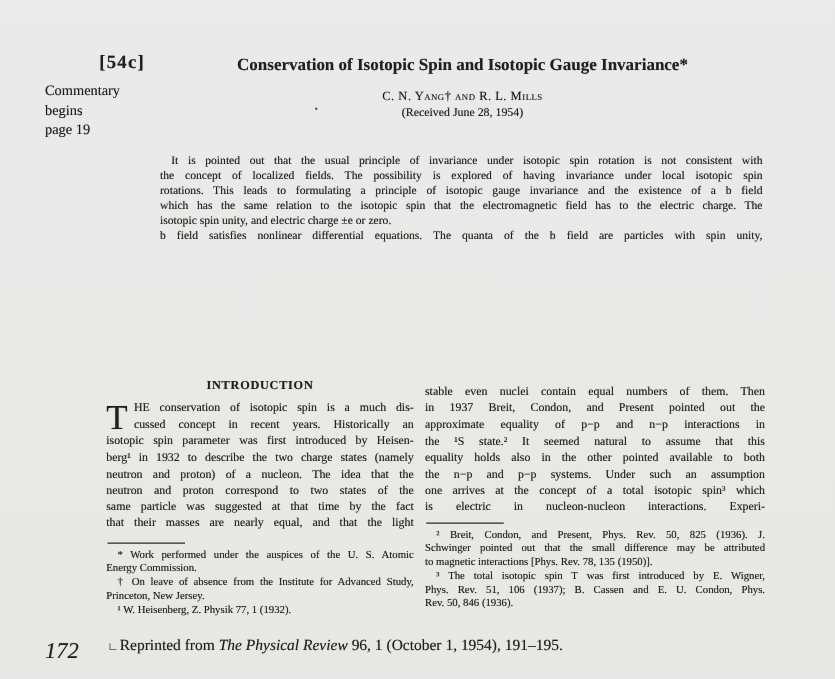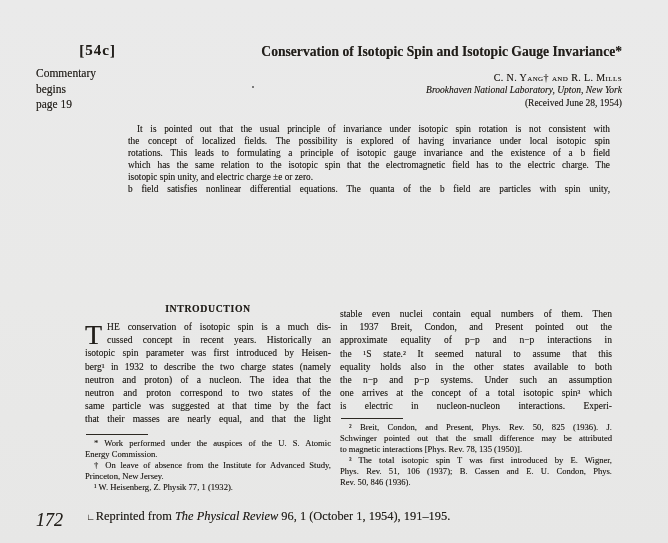--- a/index.html
+++ b/index.html
@@ -9,21 +9,21 @@
     background:linear-gradient(180deg,#eaeaea 0%, #e9e9e8 55%, #e7e7e6 100%);
     font-family:"Liberation Serif","DejaVu Serif",serif;
     color:#221f1b; overflow:hidden;
     text-shadow:0 0 .6px rgba(48,42,34,.55);
   }
   
   .margin-notes { position:absolute; left:36px; top:42px; width:80px; }
   .paper-no { font-weight:bold; font-size:15px; letter-spacing:1px;text-align:right; }
   .commentary { margin-top:7px; font-size:11.5px; line-height:15.5px; }
   
-  .header { position:absolute; left:118px; top:44px; width:504px; text-align:right; }
+  .header { position:absolute; left:118px; top:44px; width:504px; text-align:center; }
   .title { font-weight:bold; font-size:13.6px; line-height:16px; }
   .authors { margin-top:11px; font-size:10px; line-height:13px; font-variant:small-caps; letter-spacing:.4px; }
   .affiliation { font-style:italic; font-size:9.5px; line-height:12px; }
   .received { font-size:9.5px; line-height:12px; margin-top:1px; }
   .artifact-dot { position:absolute; left:252px; top:86px; width:2px; height:2px; background:#555; border-radius:50%; }
   
   .ln { text-align:justify; }
   .ln.just { text-align-last:justify; }
   .ln.ind { text-indent:9px; }
   .abstract { position:absolute; left:128px; top:124px; width:482px; }
@@ -54,21 +54,20 @@
     <div class="commentary">
       <div>Commentary</div>
       <div>begins</div>
       <div>page 19</div>
     </div>
   </div>
 
   <div class="header">
     <div class="title">Conservation of Isotopic Spin and Isotopic Gauge Invariance*</div>
     <div class="authors">C. N. Yang† and R. L. Mills</div>
-    <div class="affiliation">Brookhaven National Laboratory, Upton, New York</div>
     <div class="received">(Received June 28, 1954)</div>
   </div>
   <div class="artifact-dot"></div>
 
   <div class="abstract">
       <div class="ln just ind">It is pointed out that the usual principle of invariance under isotopic spin rotation is not consistent with</div>
       <div class="ln just">the concept of localized fields. The possibility is explored of having invariance under local isotopic spin</div>
       <div class="ln just">rotations. This leads to formulating a principle of isotopic gauge invariance and the existence of a b field</div>
       <div class="ln just">which has the same relation to the isotopic spin that the electromagnetic field has to the electric charge. The</div>
       <div class="ln">isotopic spin unity, and electric charge ±e or zero.</div>
@@ -97,21 +96,21 @@
         <div class="ln ind">¹ W. Heisenberg, Z. Physik 77, 1 (1932).</div>
       </div>
   </div>
 
   <div class="col-right">
     <div class="bodytext">
         <div class="ln just">stable even nuclei contain equal numbers of them. Then</div>
         <div class="ln just">in 1937 Breit, Condon, and Present pointed out the</div>
         <div class="ln just">approximate equality of p−p and n−p interactions in</div>
         <div class="ln just">the ¹S state.² It seemed natural to assume that this</div>
-        <div class="ln just">equality holds also in the other states available to both</div>
+        <div class="ln just">equality holds also in the other pointed available to both</div>
         <div class="ln just">the n−p and p−p systems. Under such an assumption</div>
         <div class="ln just">one arrives at the concept of a total isotopic spin³ which</div>
         <div class="ln just">is electric in nucleon-nucleon interactions. Experi-</div>
       </div>
     <div class="fn-rule"></div>
     <div class="fnote">
         <div class="ln just ind">² Breit, Condon, and Present, Phys. Rev. 50, 825 (1936). J.</div>
         <div class="ln just">Schwinger pointed out that the small difference may be attributed</div>
         <div class="ln">to magnetic interactions [Phys. Rev. 78, 135 (1950)].</div>
         <div class="ln just ind">³ The total isotopic spin T was first introduced by E. Wigner,</div>

